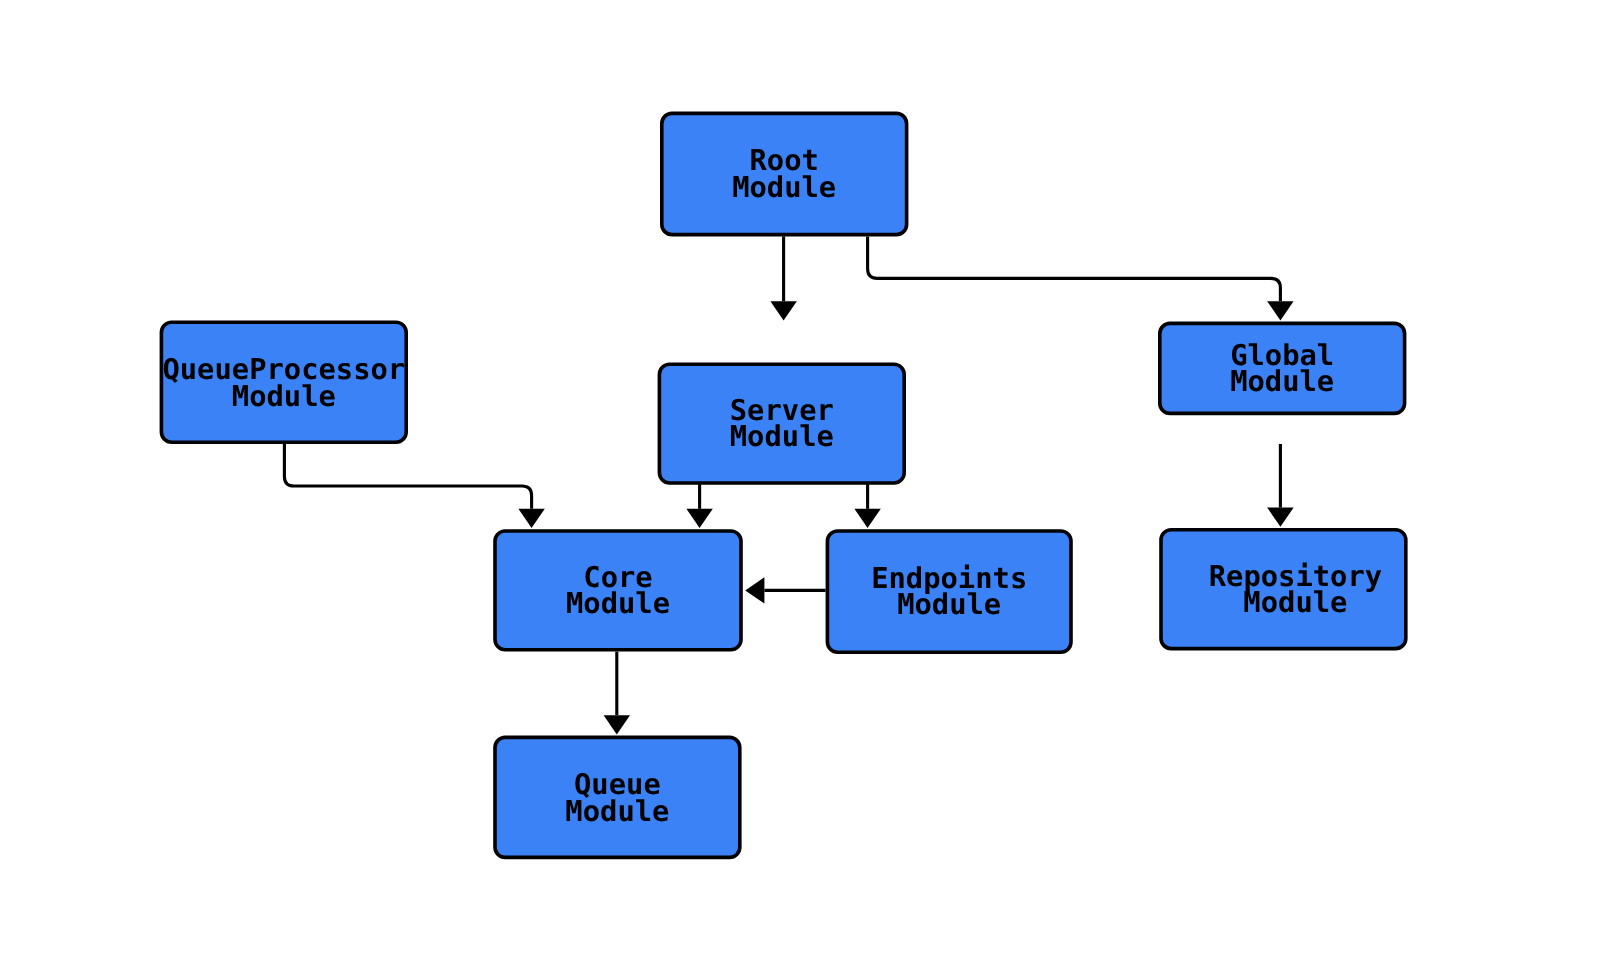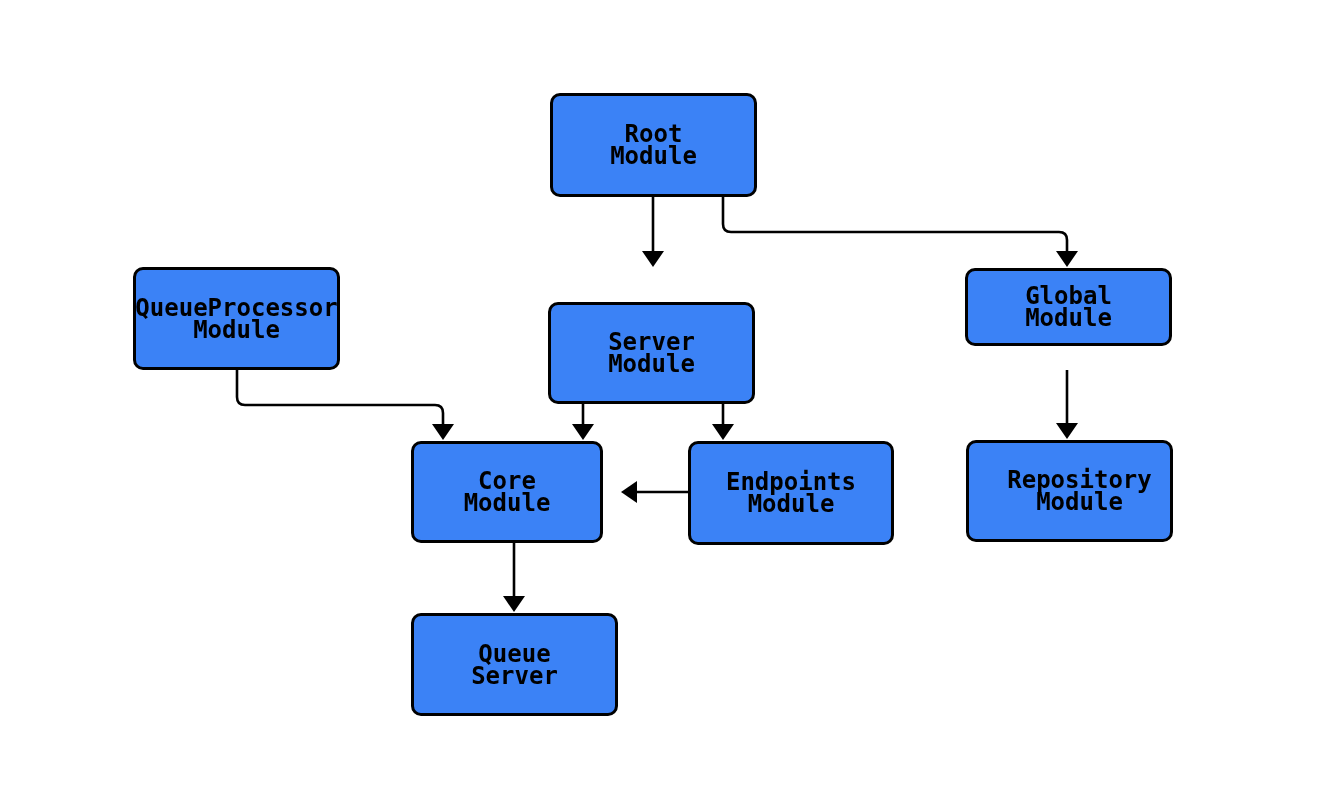--- a/index.html
+++ b/index.html
@@ -45,21 +45,21 @@
   }
   .edge-arrowhead {
     fill: #000000;
     stroke: none;
   }
   
   #node-root          { left: 550px; top:  93px; width: 207px; height: 104px; }
   #node-queueprocessor{ left: 133px; top: 267px; width: 207px; height: 103px; }
   #node-server        { left: 548px; top: 268px; width: 207px; height: 102px; margin-top: 34px; }
   #node-global        { left: 965px; top: 268px; width: 207px; height: 78px; }
-  #node-core          { left: 411px; top: 441px; width: 192px; height: 102px; }
+  #node-core          { left: 411px; top: 441px; width: 208px; height: 102px; }
   #node-endpoints     { left: 688px; top: 441px; width: 206px; height: 104px; }
   #node-repository    { left: 966px; top: 440px; width: 207px; height: 102px; padding-left: 20px; }
   #node-queue         { left: 411px; top: 613px; width: 207px; height: 103px; }
 </style>
 </head>
 <body>
 
 <div id="canvas">
 
   <svg id="edges" viewBox="0 0 1337 809" xmlns="http://www.w3.org/2000/svg">
@@ -120,15 +120,15 @@
   <div class="node" id="node-core">Core
 Module</div>
 
   <div class="node" id="node-endpoints">Endpoints
 Module</div>
 
   <div class="node" id="node-repository">Repository
 Module</div>
 
   <div class="node" id="node-queue">Queue
-Server</div>
+Module</div>
 
 </div>
 
 </body></html>

